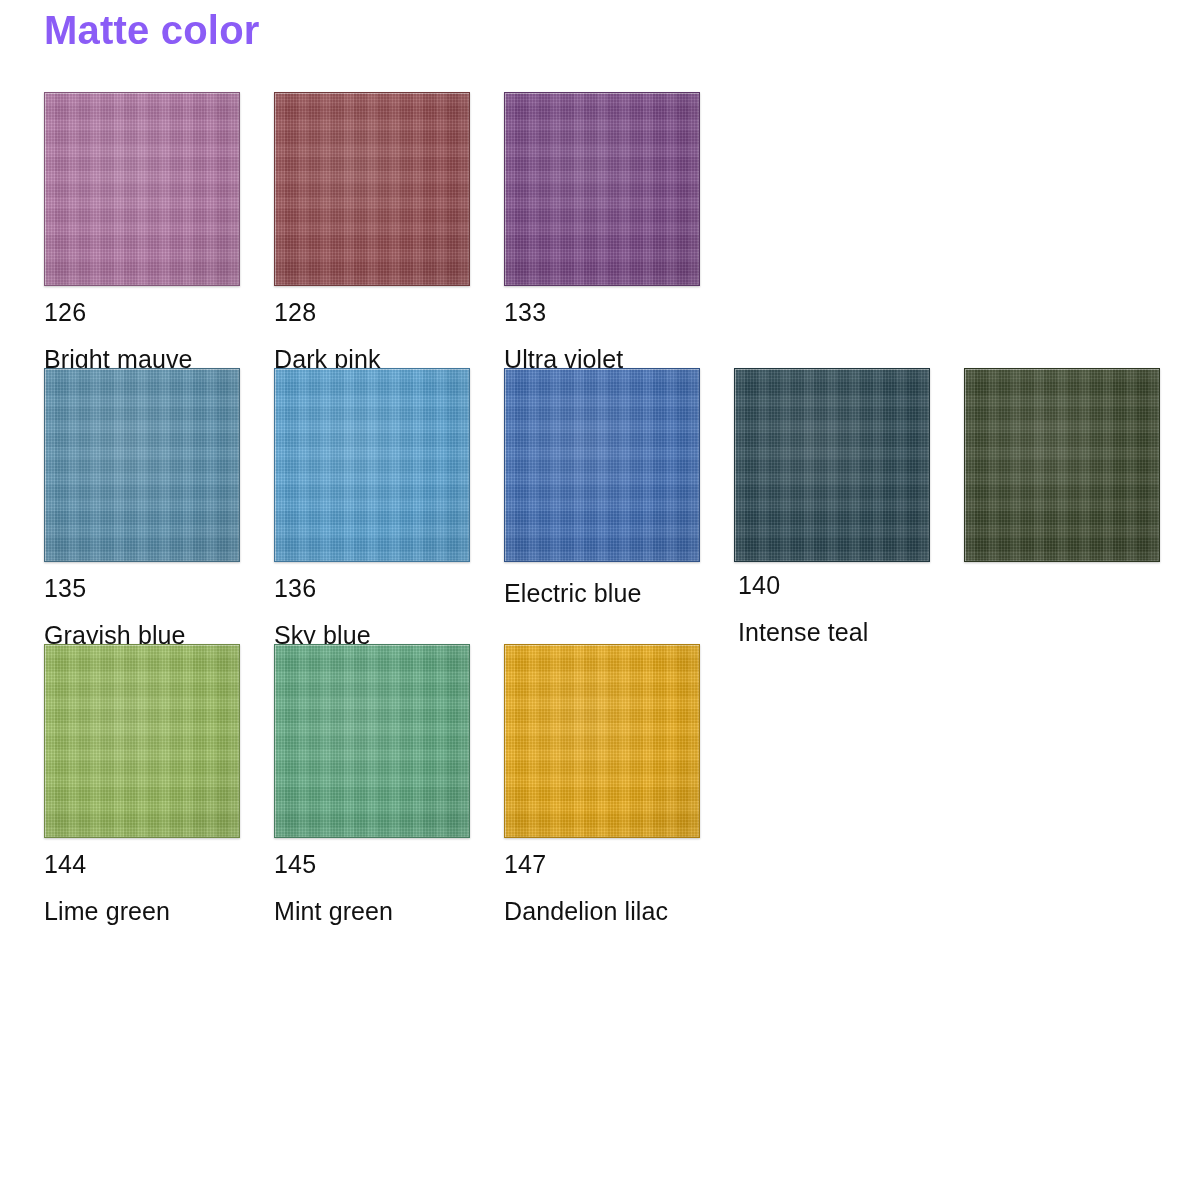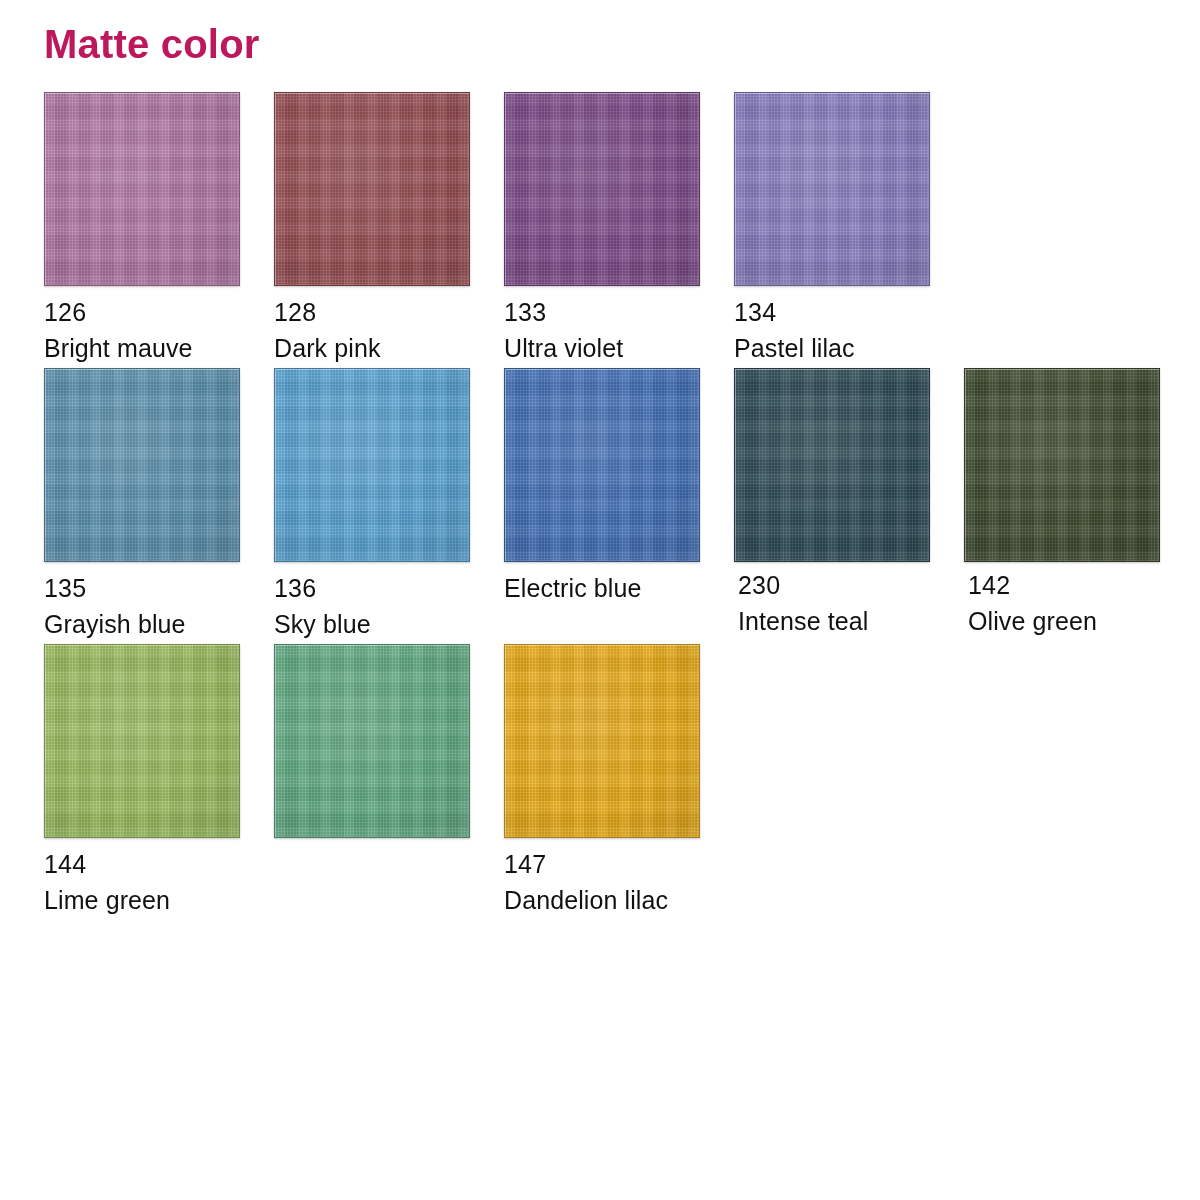--- a/index.html
+++ b/index.html
@@ -12,26 +12,26 @@
     height: 1200px;
     overflow: hidden;
     font-family: "Liberation Sans", sans-serif;
     color: #111111;
     position: relative;
   }
 
   #page-title {
     position: absolute;
     left: 44px;
-    top: 24px;
+    top: 10px;
     font-family: "Liberation Sans", sans-serif;
     font-size: 40px;
     font-weight: 700;
     letter-spacing: 0.2px;
-    color: #be185d;
+    color: #8b5cf6;
     line-height: 1;
     white-space: nowrap;
   }
 
   #swatch-grid {
     position: absolute;
     left: 44px;
     top: 92px;
     width: 1120px;
   }
@@ -126,21 +126,21 @@
     color: #111111;
     letter-spacing: 0.2px;
   }
 
   .swatch-name {
     font-family: "Liberation Sans", sans-serif;
     font-size: 25px;
     font-weight: 400;
     color: #111111;
     letter-spacing: 0.1px;
-    margin-top: 6px;
+    margin-top: 17px;
     white-space: nowrap;
   }
   .swatch-cell.caption-nudge .swatch-caption {
     margin-top: 9px;
     margin-left: 4px;
   }
 </style>
 </head>
 <body>
 
@@ -162,27 +162,20 @@
           <div class="swatch-name">Dark pink</div>
         </div>
       </div>
       <div class="swatch-cell">
         <div class="swatch-chip" style="background-color: rgb(127, 76, 140);"></div>
         <div class="swatch-caption">
           <div class="swatch-code">133</div>
           <div class="swatch-name">Ultra violet</div>
         </div>
       </div>
-      <div class="swatch-cell">
-        <div class="swatch-chip" style="background-color: rgb(138, 127, 196);"></div>
-        <div class="swatch-caption">
-          <div class="swatch-code">134</div>
-          <div class="swatch-name">Pastel lilac</div>
-        </div>
-      </div>
     </div>
     <div class="swatch-row">
       <div class="swatch-cell">
         <div class="swatch-chip" style="background-color: rgb(93, 149, 179);"></div>
         <div class="swatch-caption">
           <div class="swatch-code">135</div>
           <div class="swatch-name">Grayish blue</div>
         </div>
       </div>
       <div class="swatch-cell">
@@ -194,42 +187,42 @@
       </div>
       <div class="swatch-cell">
         <div class="swatch-chip" style="background-color: rgb(67, 114, 188);"></div>
         <div class="swatch-caption">
           <div class="swatch-name">Electric blue</div>
         </div>
       </div>
       <div class="swatch-cell caption-nudge">
         <div class="swatch-chip" style="background-color: rgb(45, 76, 87);"></div>
         <div class="swatch-caption">
-          <div class="swatch-code">230</div>
+          <div class="swatch-code">140</div>
           <div class="swatch-name">Intense teal</div>
         </div>
       </div>
       <div class="swatch-cell caption-nudge">
         <div class="swatch-chip" style="background-color: rgb(62, 75, 46);"></div>
-        <div class="swatch-caption">
-          <div class="swatch-code">142</div>
-          <div class="swatch-name">Olive green</div>
-        </div>
       </div>
     </div>
     <div class="swatch-row">
       <div class="swatch-cell">
         <div class="swatch-chip" style="background-color: rgb(157, 193, 96);"></div>
         <div class="swatch-caption">
           <div class="swatch-code">144</div>
           <div class="swatch-name">Lime green</div>
         </div>
       </div>
       <div class="swatch-cell">
         <div class="swatch-chip" style="background-color: rgb(99, 175, 134);"></div>
+        <div class="swatch-caption">
+          <div class="swatch-code">145</div>
+          <div class="swatch-name">Mint green</div>
+        </div>
       </div>
       <div class="swatch-cell">
         <div class="swatch-chip" style="background-color: rgb(240, 176, 23);"></div>
         <div class="swatch-caption">
           <div class="swatch-code">147</div>
           <div class="swatch-name">Dandelion lilac</div>
         </div>
       </div>
     </div>
   </div>

